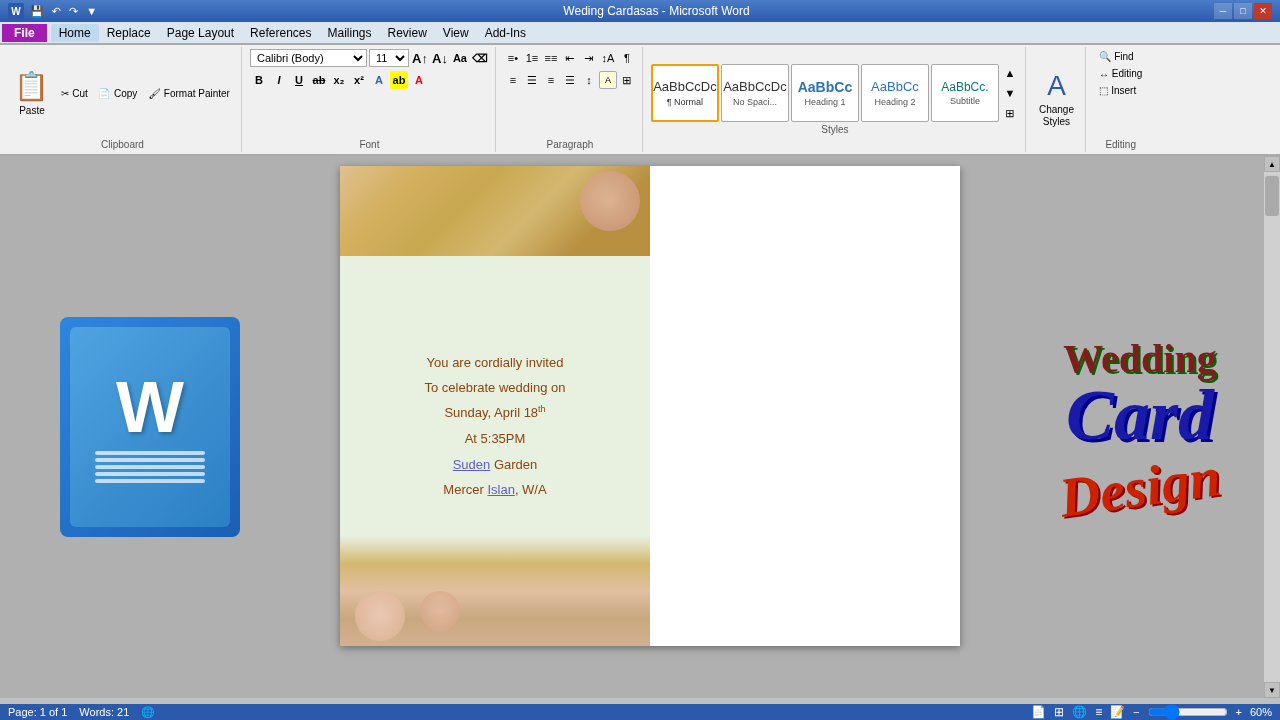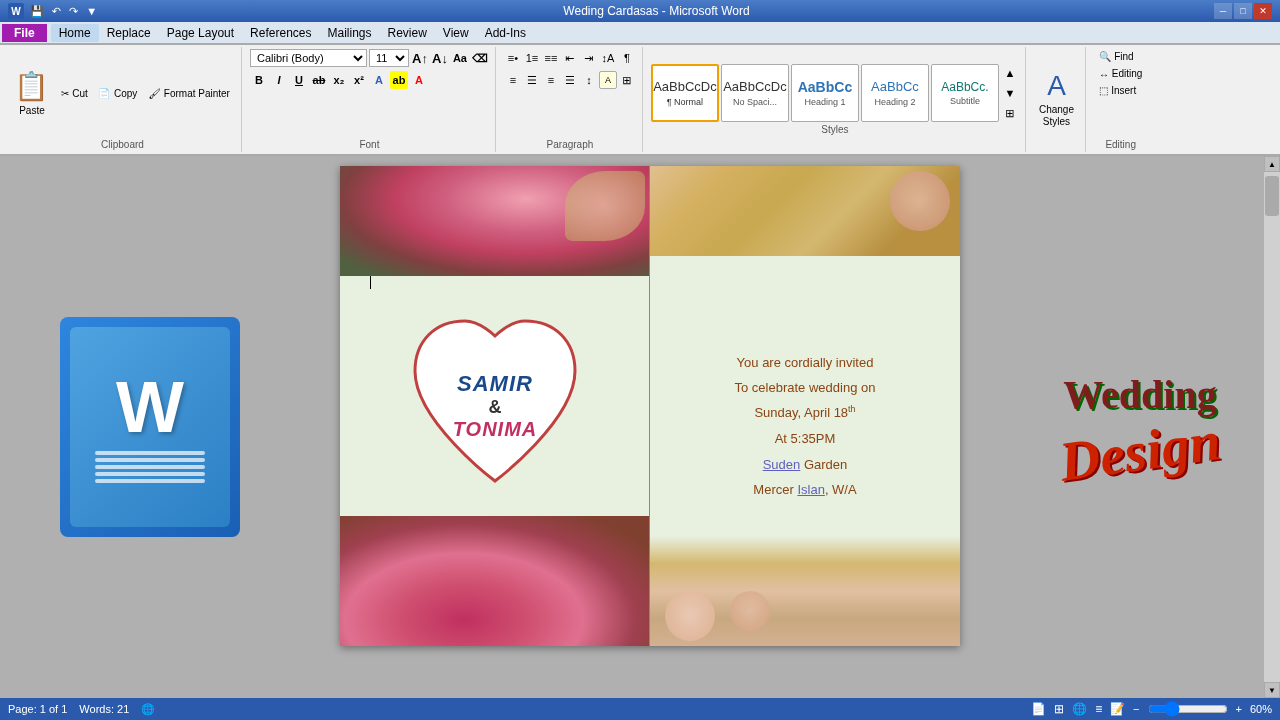--- a/index.html
+++ b/index.html
@@ -184,21 +184,21 @@
     .para-btn {
       width: 18px; height: 18px;
       display: flex; align-items: center; justify-content: center;
       font-size: 11px; cursor: pointer; border: 1px solid transparent;
       border-radius: 2px;
     }
 
     
     #status-bar {
       position: absolute; bottom: 0; left: 0; right: 0;
-      height: 22px;
+      height: 16px;
       background: #2b5aad;
       display: flex; align-items: center; justify-content: space-between;
       padding: 0 8px;
       color: white; font-size: 11px;
     }
     #status-left { display: flex; gap: 12px; }
     #status-right { display: flex; align-items: center; gap: 8px; }
     .zoom-slider { width: 80px; height: 8px; }
     .view-btn { font-size: 12px; cursor: pointer; color: white; }
 
@@ -568,46 +568,20 @@
           <div class="word-line" style="width:110px;"></div>
           <div class="word-line" style="width:110px;"></div>
         </div>
       </div>
     </div>
   </div>
 
   <div id="page-container">
     <div id="word-page">
 
-      <div id="page-left">
-        <div class="cursor-line"><span class="text-cursor"></span></div>
-
-        <div style="position:absolute; top:0; left:0; right:0; height:110px; overflow:hidden; z-index:2;">
-          <div style="width:100%; height:100%; background: radial-gradient(ellipse at 60% 30%, #f0a0b0 0%, #d06080 30%, #c04060 50%, #804040 70%, #506040 90%);"></div>
-
-          <div style="position:absolute; top:5px; right:5px; width:80px; height:70px; background:radial-gradient(ellipse, #e8d0a0, #c0a060); border-radius:50% 10% 50% 10%; opacity:0.6;"></div>
-        </div>
-
-        <div class="heart-container">
-          <svg width="200" height="210" viewBox="0 0 200 210">
-            <path d="M100,180 C100,180 20,120 20,70 C20,40 40,20 70,20 C85,20 100,35 100,35 C100,35 115,20 130,20 C160,20 180,40 180,70 C180,120 100,180 100,180 Z" fill="white" stroke="#c04040" stroke-width="3"></path>
-          </svg>
-          <div class="heart-text" style="position:absolute; top:50%; left:50%; transform:translate(-50%,-50%); text-align:center;">
-            <div class="heart-name1">SAMIR</div>
-            <div class="heart-amp">&amp;</div>
-            <div class="heart-name2">TONIMA</div>
-          </div>
-        </div>
-
-        <div style="position:absolute; bottom:0; left:0; right:0; height:130px; overflow:hidden; z-index:2;">
-          <div style="width:100%; height:100%; background: radial-gradient(ellipse at 40% 80%, #c03060 0%, #d05070 25%, #e07090 45%, #a04050 65%, #804030 85%);"></div>
-        </div>
-
-        <div style="position:absolute; right:0; top:0; bottom:0; width:1px; background:#888; z-index:5;"></div>
-      </div>
 
       <div id="page-right" style="position:relative;">
 
         <div style="position:absolute; top:0; left:0; right:0; height:90px; overflow:hidden;">
           <div style="width:100%; height:100%; background: linear-gradient(135deg, #e0c090 0%, #d4b060 20%, #c8a850 40%, #d4b870 60%, #b89040 80%);"></div>
           <div style="position:absolute; top:5px; right:10px; width:60px; height:60px; background:radial-gradient(ellipse, #e8c0b0, #d09080); border-radius:50%; opacity:0.7;"></div>
         </div>
 
         <div class="invite-text" style="z-index:5; position:relative;margin-top:40px;">
           <div class="line">You are cordially invited</div>
@@ -625,20 +599,21 @@
           <div style="position:absolute; bottom:5px; left:15px; width:50px; height:50px; background:radial-gradient(ellipse, #f0d0c0, #e0b090); border-radius:50%; opacity:0.8;"></div>
           <div style="position:absolute; bottom:15px; left:80px; width:40px; height:40px; background:radial-gradient(ellipse, #e8c0a8, #d4a080); border-radius:50%; opacity:0.7;"></div>
         </div>
       </div>
     </div>
   </div>
 
   <div id="right-panel">
     <div style="text-align:center; position:relative;">
       <div class="wedding-title">Wedding</div>
+      <div class="card-title">Card</div>
       <div class="design-title">Design</div>
     </div>
 
     <div id="scrollbar-right">
       <div class="scroll-arrow">▲</div>
       <div class="scroll-thumb"></div>
       <div class="scroll-arrow" style="position:absolute; bottom:0;">▼</div>
     </div>
   </div>
 </div>

